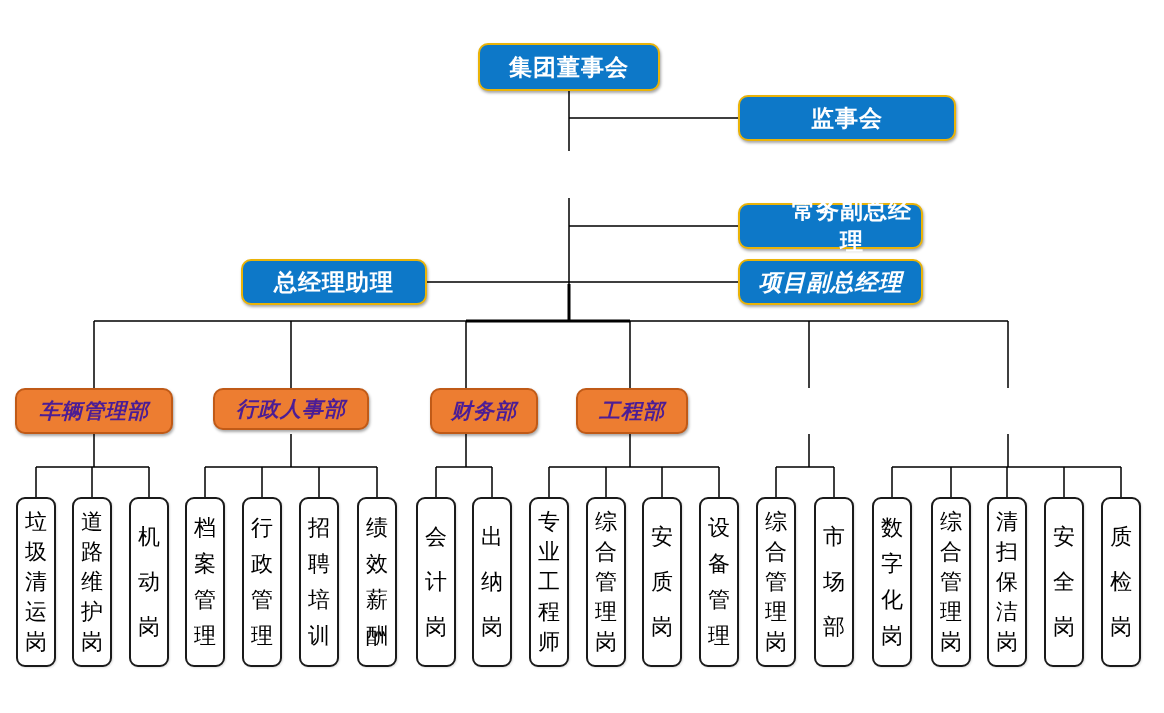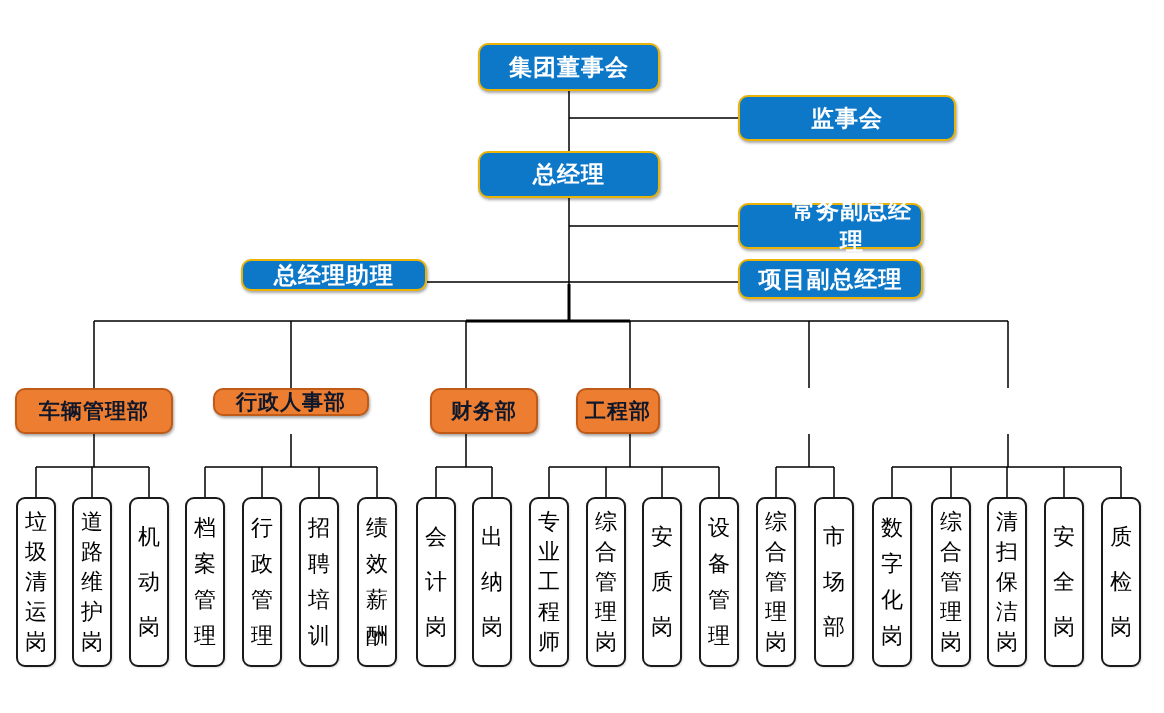--- a/index.html
+++ b/index.html
@@ -32,25 +32,26 @@
     color: #ffffff;
     font-size: 23px;
     font-weight: bold;
     letter-spacing: 1px;
     box-shadow: 1px 2px 3px rgba(0,0,0,0.35);
   }
   .dept {
     background: #ED7D31;
     border: 2px solid #C05A17;
     border-radius: 10px;
-    color: #0f172a;
+    color: #4c1d95;
     font-size: 21px;
     font-weight: bold;
     letter-spacing: 1px;
     box-shadow: 1px 2px 3px rgba(0,0,0,0.35);
+    font-style: italic;
   }
   .pos {
     background: #ffffff;
     border: 2px solid #1a1a1a;
     border-radius: 9px;
     color: #000000;
     font-size: 22px;
     box-shadow: 1px 1px 2px rgba(0,0,0,0.12);
   }
   .vtext {
@@ -86,32 +87,31 @@
       M630 434 V467  M549 467 H719  M549 467 V497 M606 467 V497 M662 467 V497 M719 467 V497
       M809 434 V467  M776 467 H834  M776 467 V497 M834 467 V497
       M1008 434 V467 M892 467 H1121 M892 467 V497 M951 467 V497 M1007 467 V497 M1064 467 V497 M1121 467 V497"></path>
     <path fill="none" stroke="#000000" stroke-width="3" d="M466 321 H630 M569 284 V321"></path>
   </svg>
 
   <div class="node exec" style="left:478px; top:43px; width:182px; height:48px;">集团董事会</div>
 
   <div class="node exec" style="left:738px; top:95px; width:218px; height:46px;">监事会</div>
 
-  <div class="node exec" style="left:478px; top:151px; width:182px; height:47px;">总经理</div>
 
   <div class="node exec" style="left:738px; top:203px; width:185px; height:46px;padding-left:43px;">常务副总经理</div>
 
-  <div class="node exec" style="left:241px; top:259px; width:186px; height:32px;">总经理助理</div>
-
-  <div class="node exec" style="left:738px; top:259px; width:185px; height:40px;">项目副总经理</div>
+  <div class="node exec" style="left:241px; top:259px; width:186px; height:46px;">总经理助理</div>
+
+  <div class="node exec" style="left:738px; top:259px; width:185px; height:46px;font-style:italic;">项目副总经理</div>
 
   <div class="node dept" style="left:15px;  top:388px; width:158px; height:46px;">车辆管理部</div>
-  <div class="node dept" style="left:213px; top:388px; width:156px; height:28px;">行政人事部</div>
+  <div class="node dept" style="left:213px; top:388px; width:156px; height:42px;">行政人事部</div>
   <div class="node dept" style="left:412px; top:388px; width:108px; height:46px;margin-left:18px;">财务部</div>
-  <div class="node dept" style="left:576px; top:388px; width:84px; height:46px;">工程部</div>
+  <div class="node dept" style="left:576px; top:388px; width:112px; height:46px;">工程部</div>
 
   <div class="node pos" style="left:16px; top:497px; width:40px; height:170px;">
     <div class="vtext">
         <span>垃</span>
         <span>圾</span>
         <span>清</span>
         <span>运</span>
         <span>岗</span>
       </div>
   </div>

